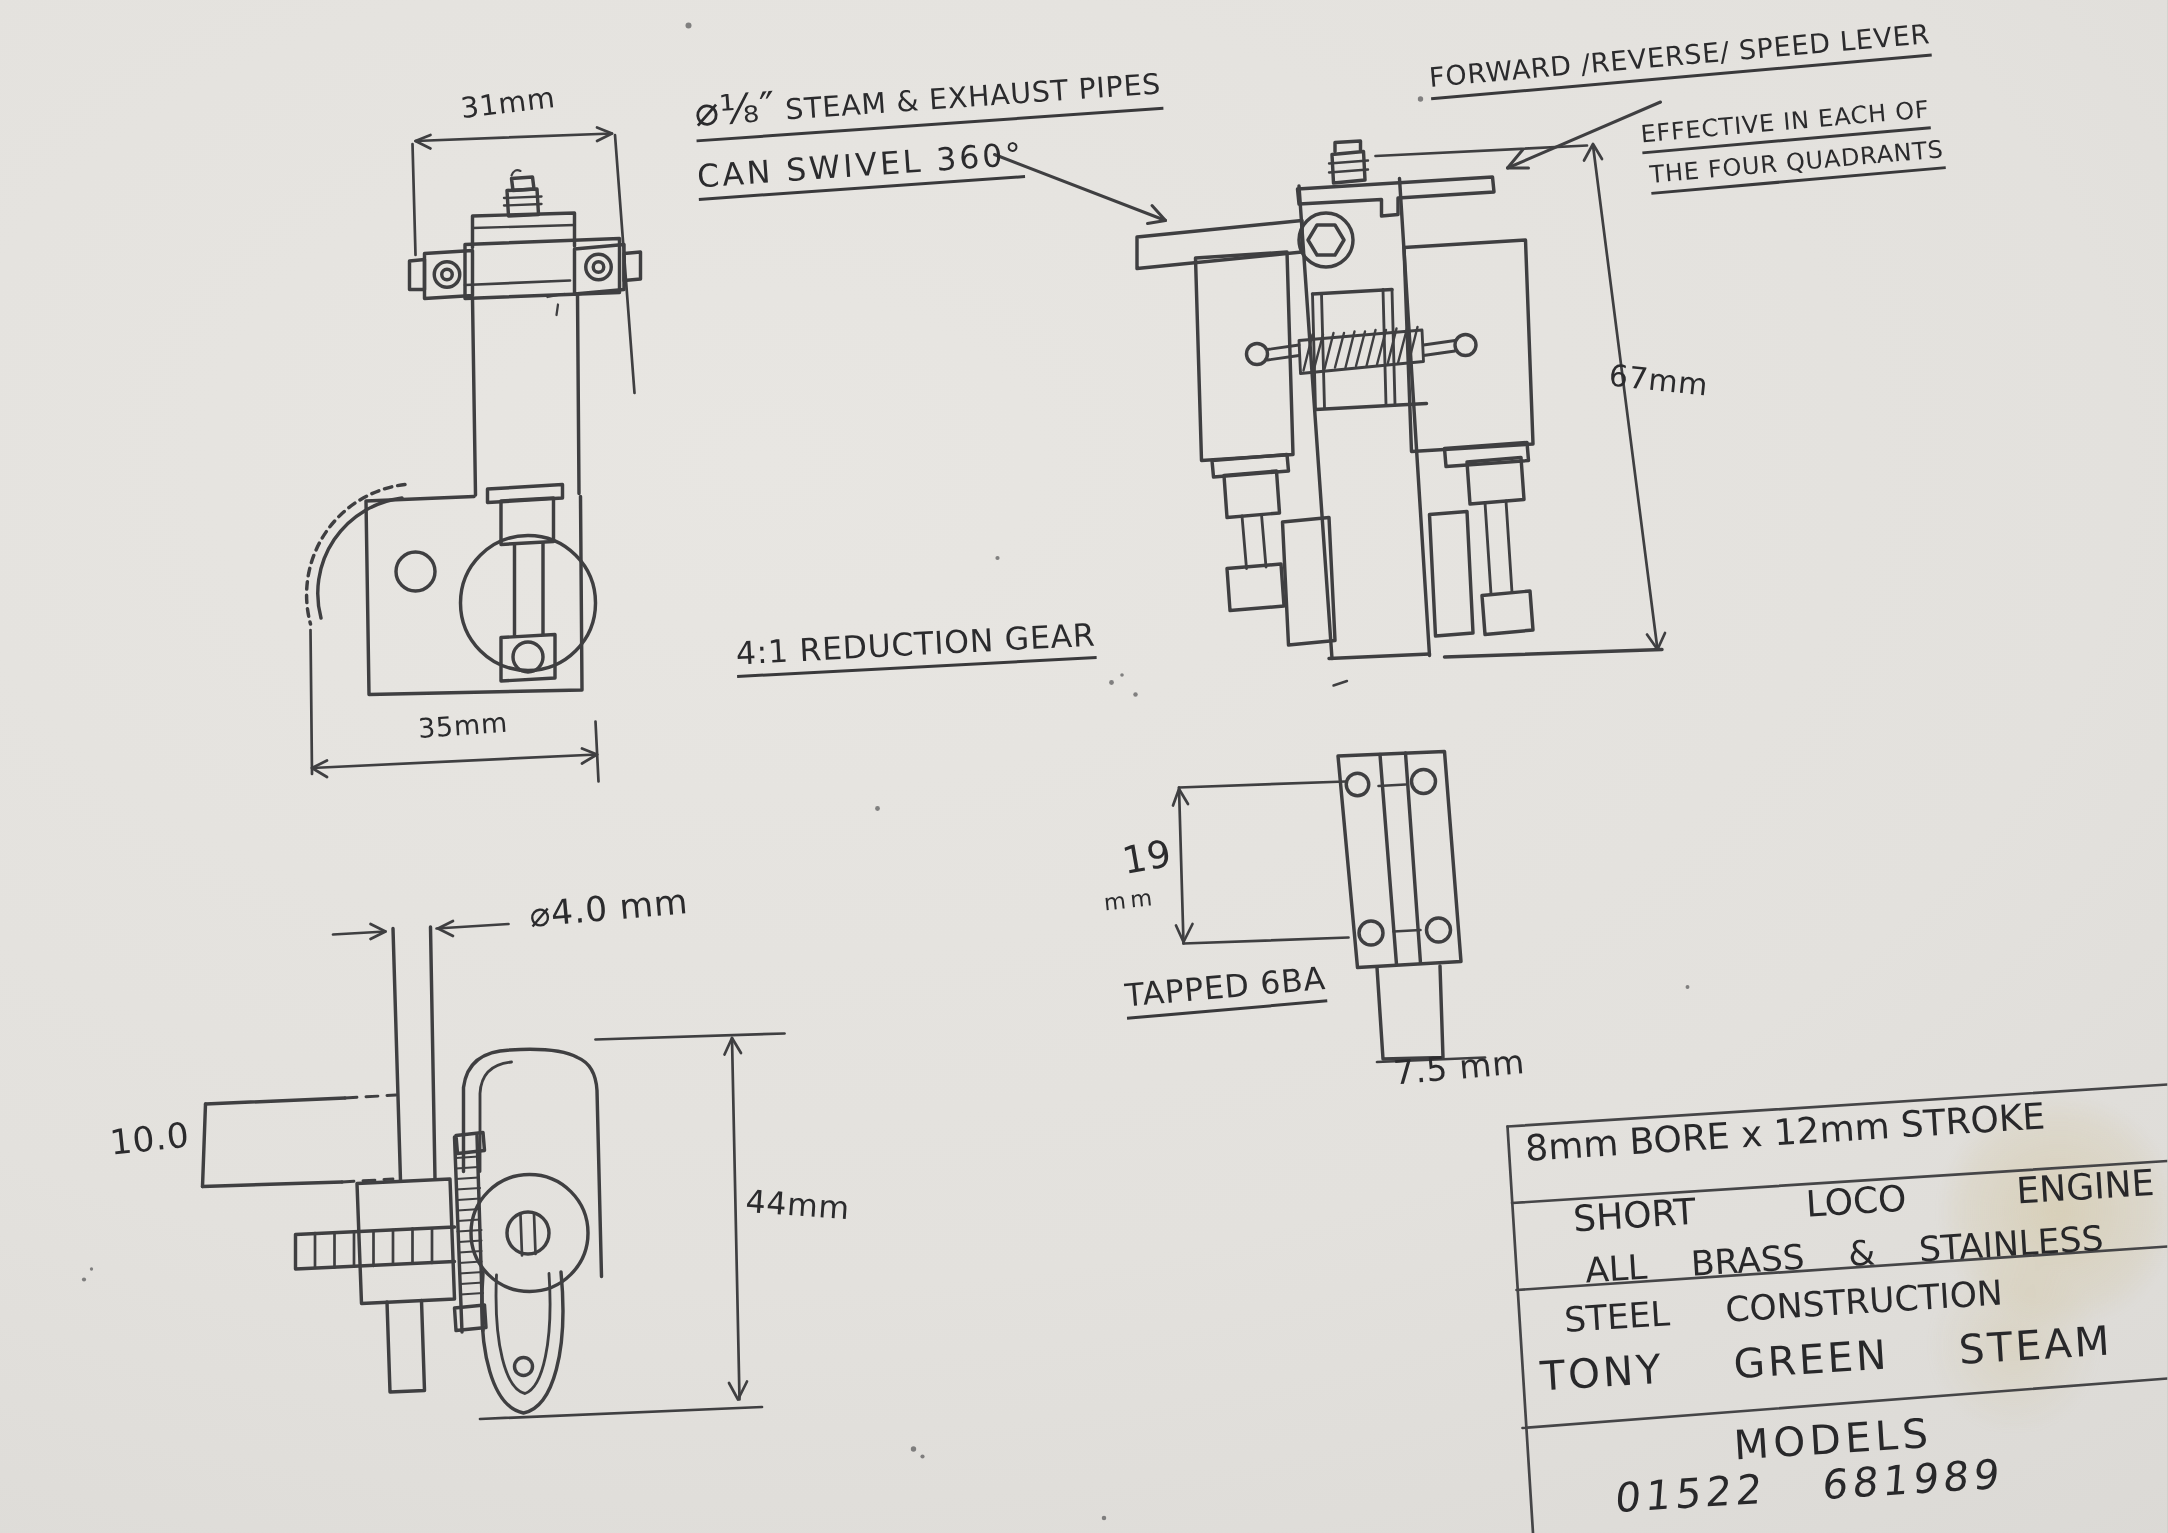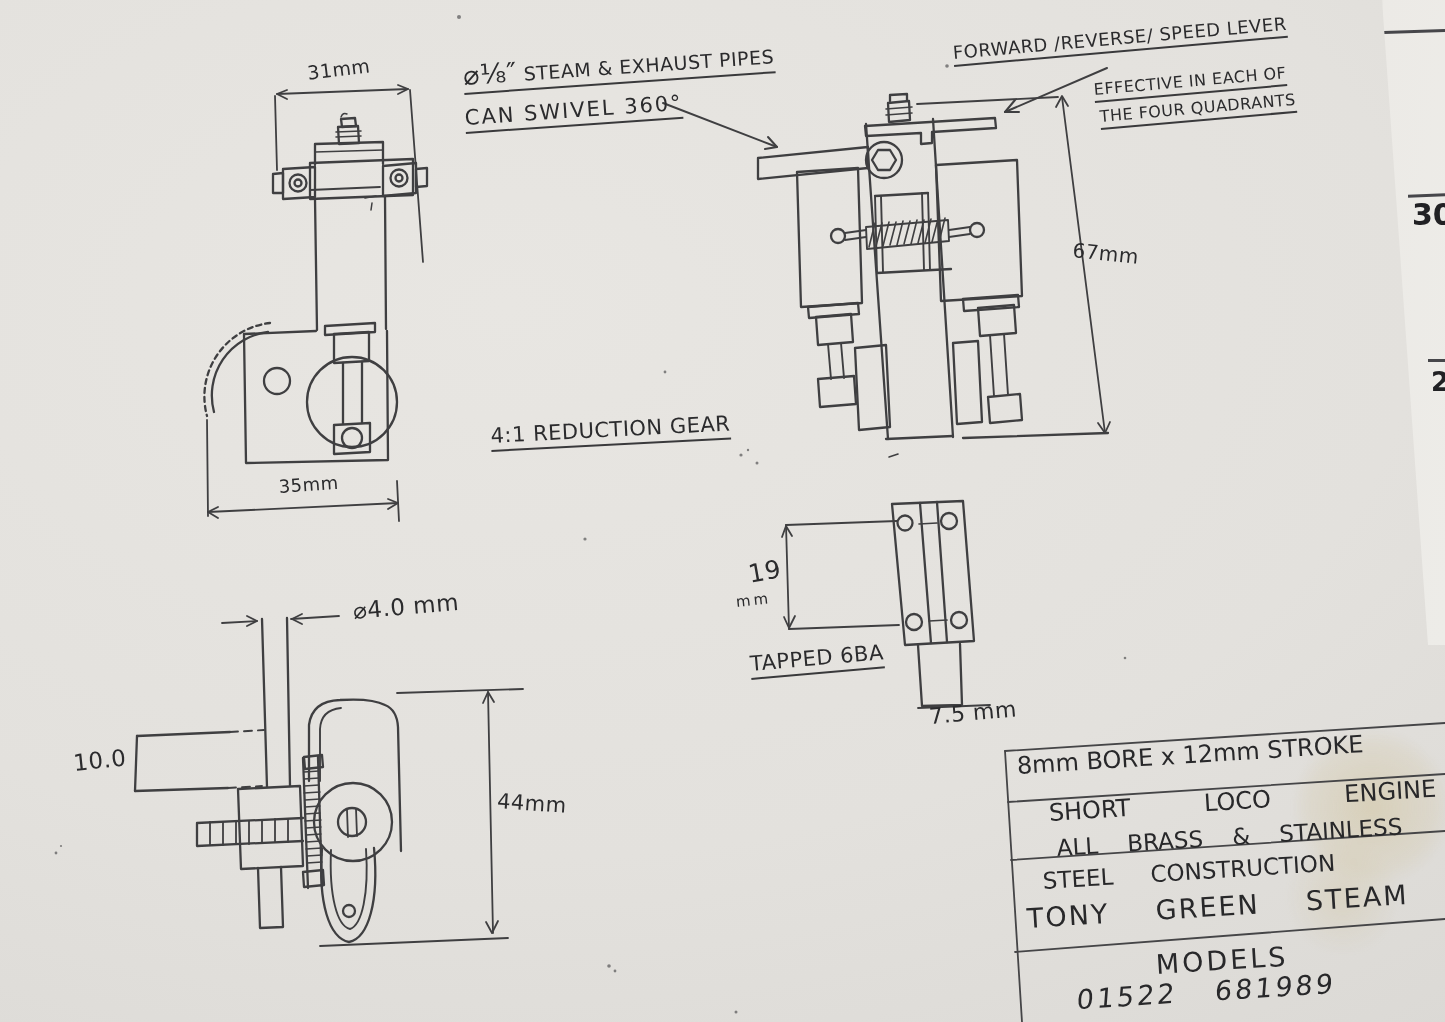--- a/index.html
+++ b/index.html
@@ -20,27 +20,20 @@
   .ul{border-bottom:2.2px solid #39393b;padding-bottom:2px;}
   .tb{position:absolute;color:#28282a;white-space:nowrap;transform-origin:left top;}
 </style>
 </head>
 <body>
 
 <div class="stage">
 
   <div class="paper"></div>
 
-  <div class="under-sheet">
-    <div class="us-line" style="left:16px;top:30px;width:61px;transform:rotate(-2deg);"></div>
-    <div class="us-line" style="left:40px;top:194px;width:37px;transform:rotate(-2deg);"></div>
-    <div class="us-num" style="left:44px;top:197px;font-size:30px;">30</div>
-    <div class="us-line" style="left:60px;top:359px;width:17px;"></div>
-    <div class="us-num" style="left:63px;top:367px;font-size:26px;">2</div>
-  </div>
 
   <div class="stain"></div>
 
   <svg class="linework" width="1445" height="1022" viewBox="0 0 1445 1022" fill="none" stroke="#3f3f41" stroke-width="2.3" stroke-linecap="round" stroke-linejoin="round">
 
     <g>
 
       <g stroke-width="1.8">
         <path d="M275,96 L277,170"></path>
         <path d="M410,90 L423,262"></path>

